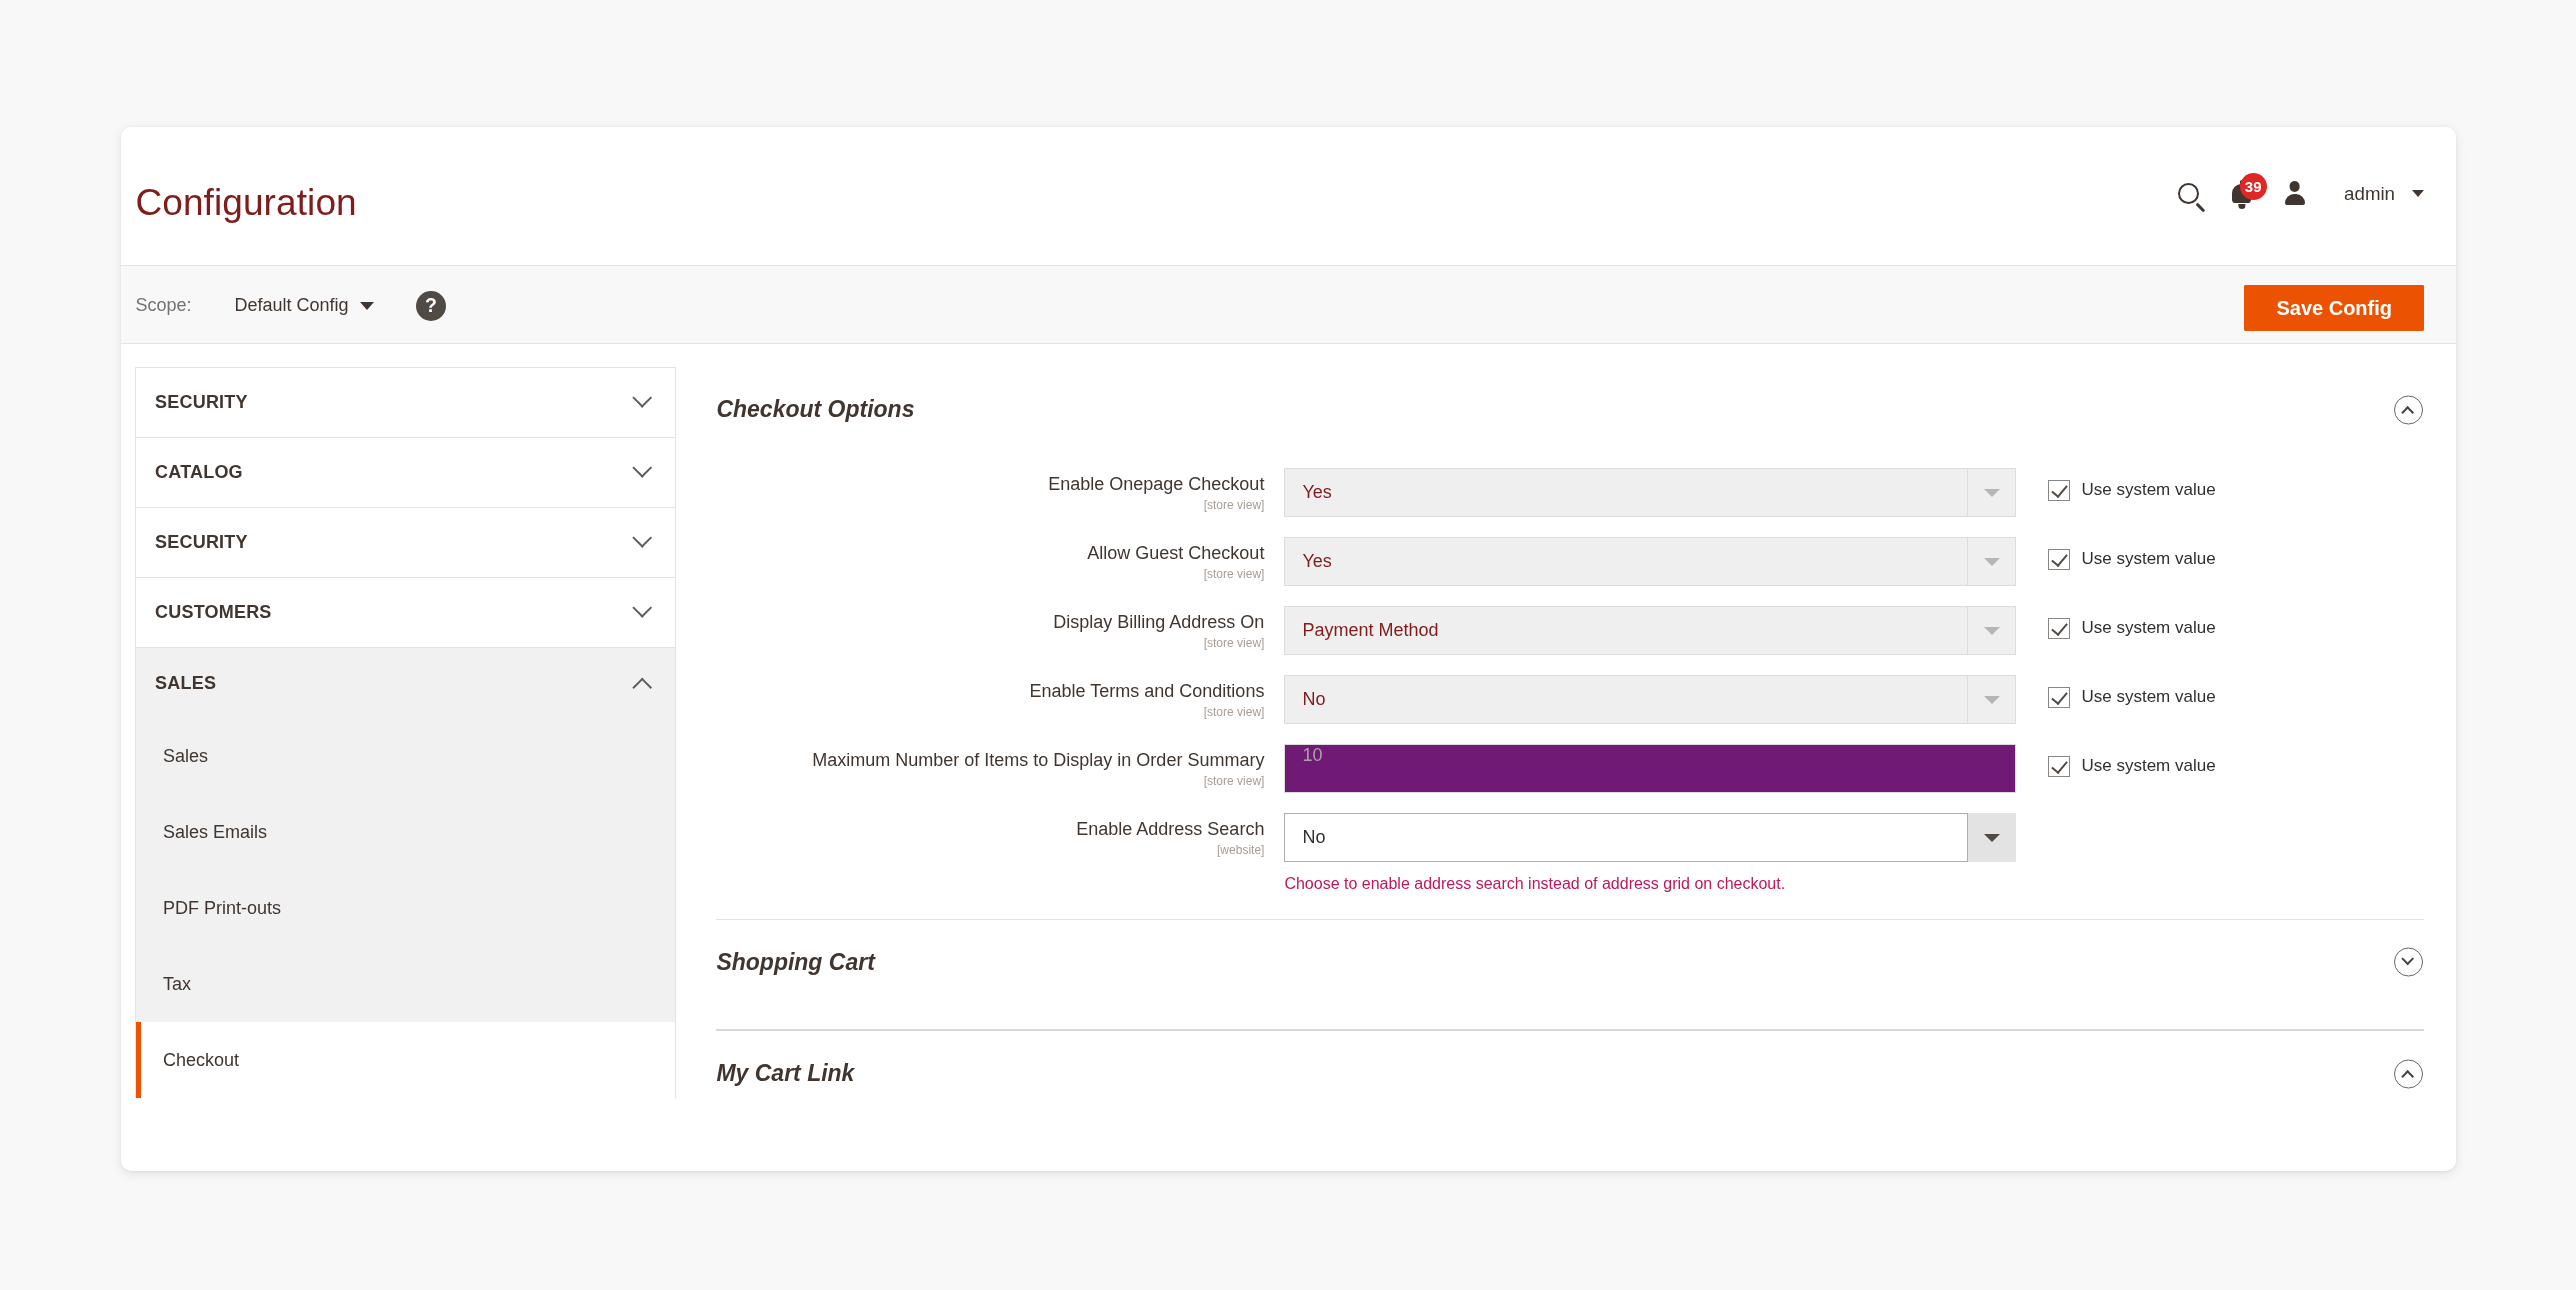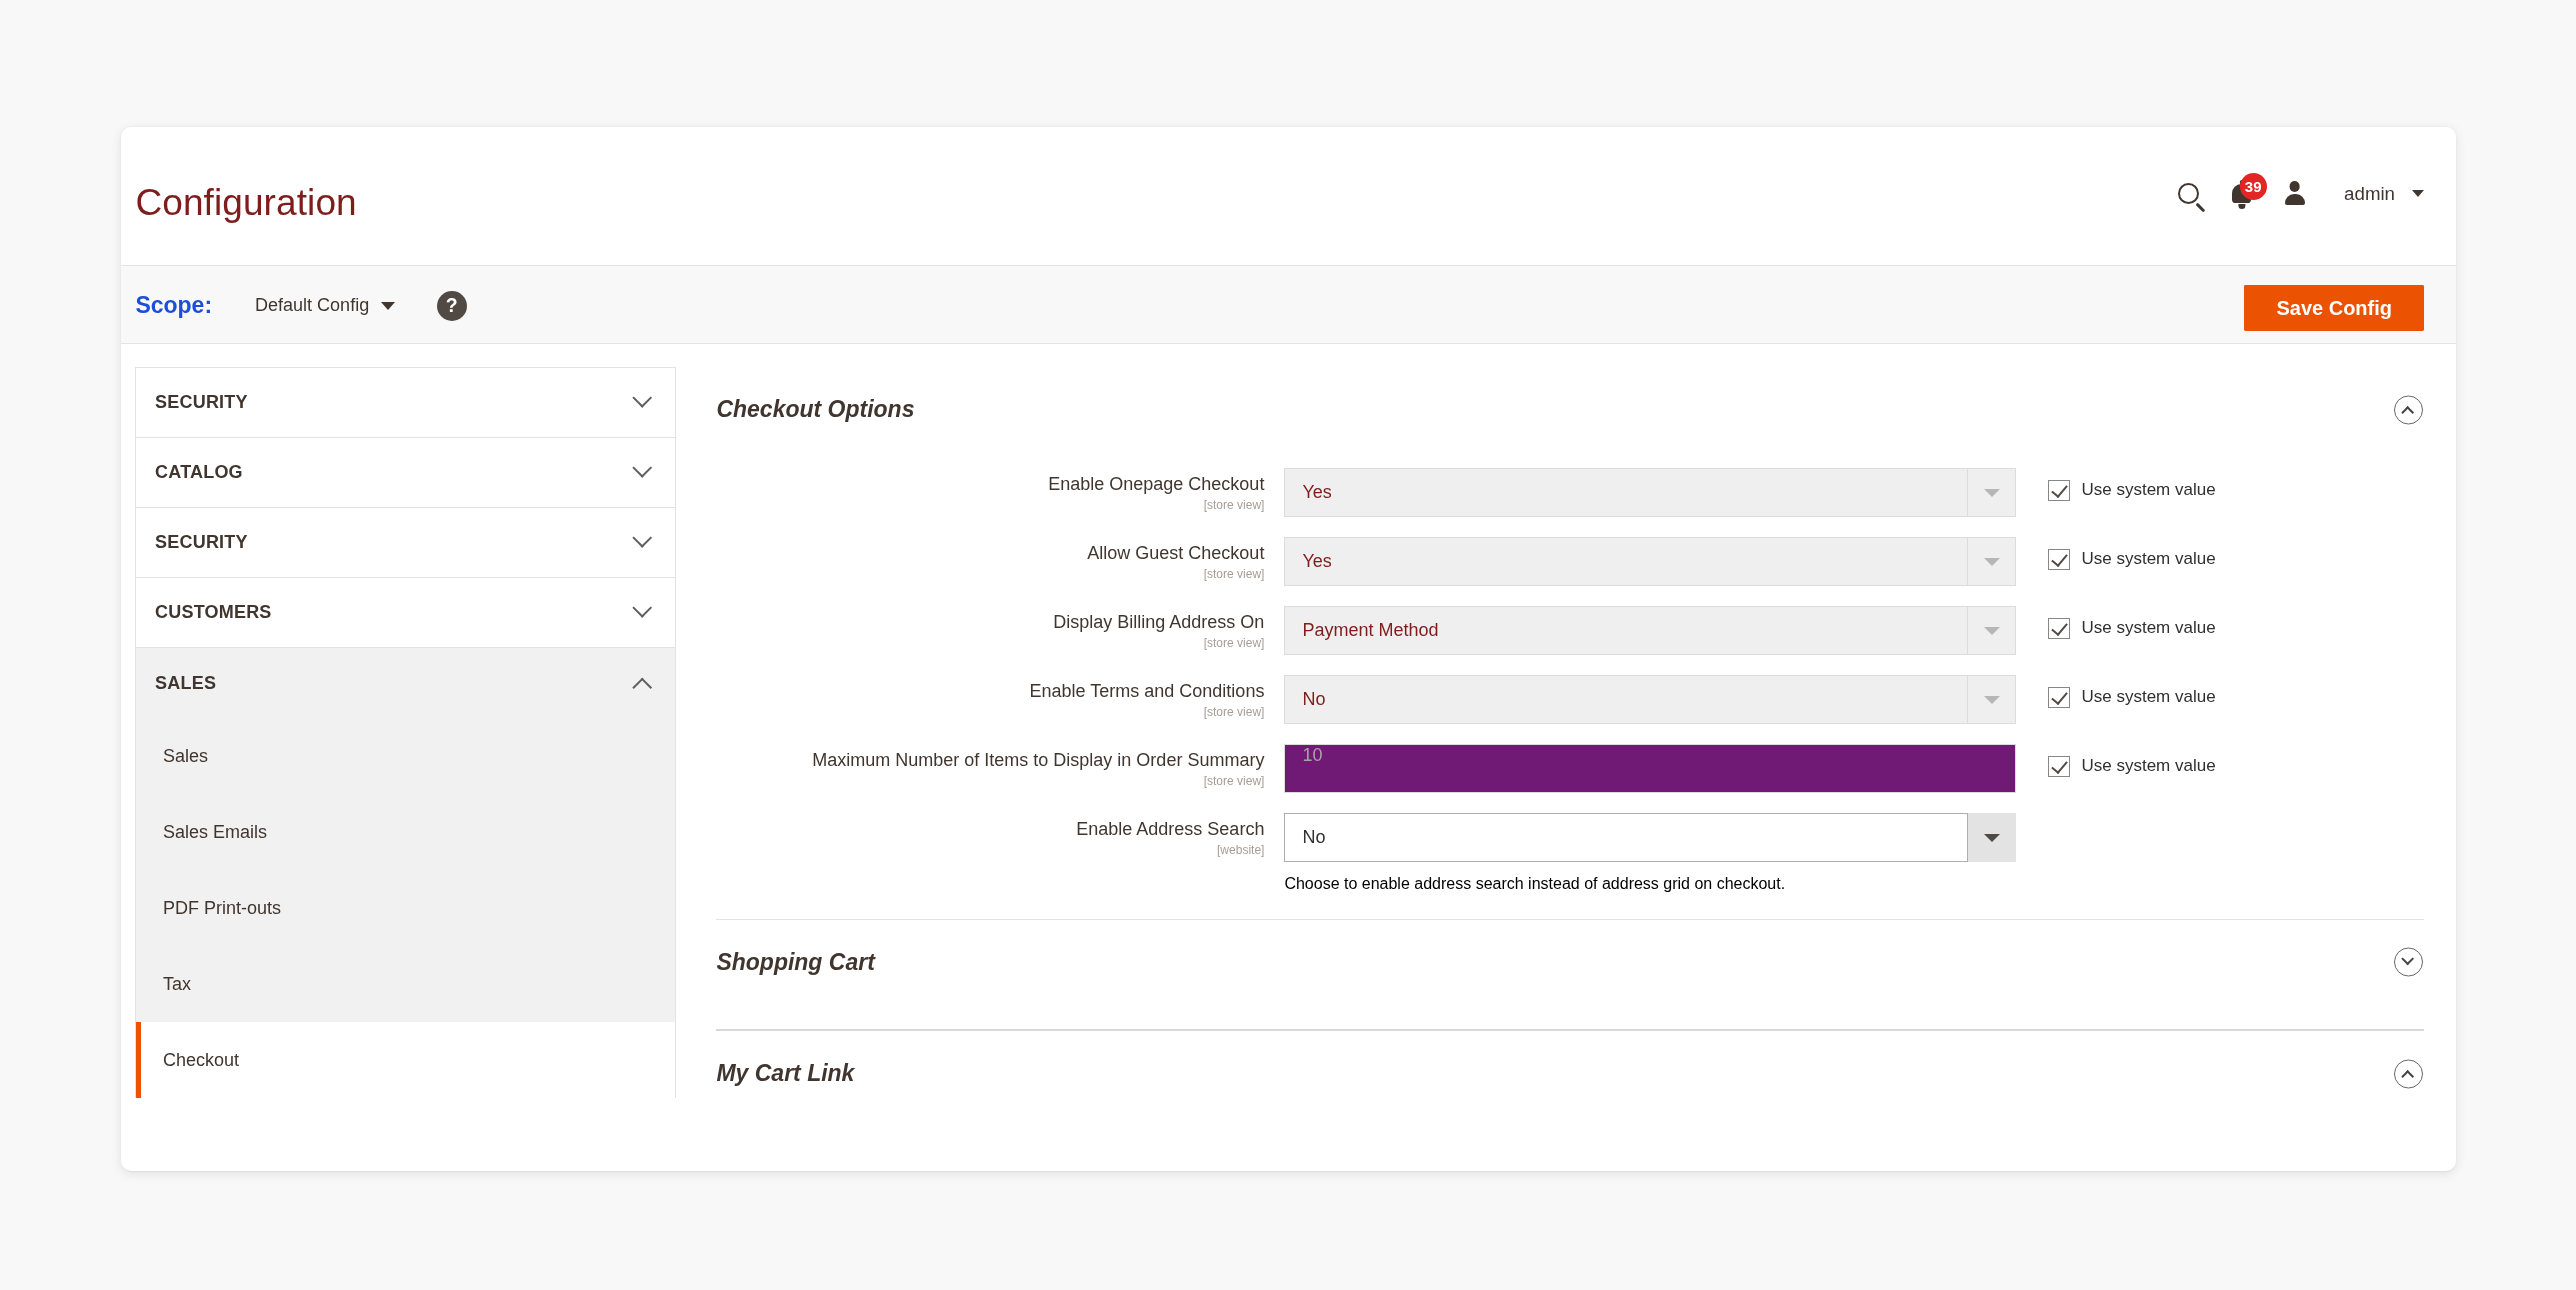--- a/index.html
+++ b/index.html
@@ -148,23 +148,23 @@
   }
   .scope-left {
     position: absolute;
     left: 14.4px; top: 0;
     height: 79px;
     display: flex;
     align-items: center;
     gap: 0;
   }
   .scope-label {
-    font-size: 23px;
-    font-weight: 700;
-    color: #1d4ed8;
+    font-size: 18px;
+    font-weight: 400;
+    color: #737373;
   }
   .scope-value {
     font-size: 18px;
     color: #41362f;
     margin-left: 43px;
     cursor: pointer;
   }
   .scope-caret {
     width: 0; height: 0;
     border-left: 7.2px solid transparent;
@@ -391,21 +391,21 @@
     border: 1.4px solid #dcdcdc;
     display: flex;
     align-items: flex-start;
     padding-left: 17px;
     font-size: 18px;
     color: #a5a5a5;
   }
 
   .field-note {
     font-size: 16px;
-    color: #000000;
+    color: #be185d;
     margin-top: 11.5px;
     line-height: 1.3;
   }
 
   .sysval-col {
     display: flex;
     align-items: center;
     margin-left: 32px;
     padding-top: 11.5px;
   }

